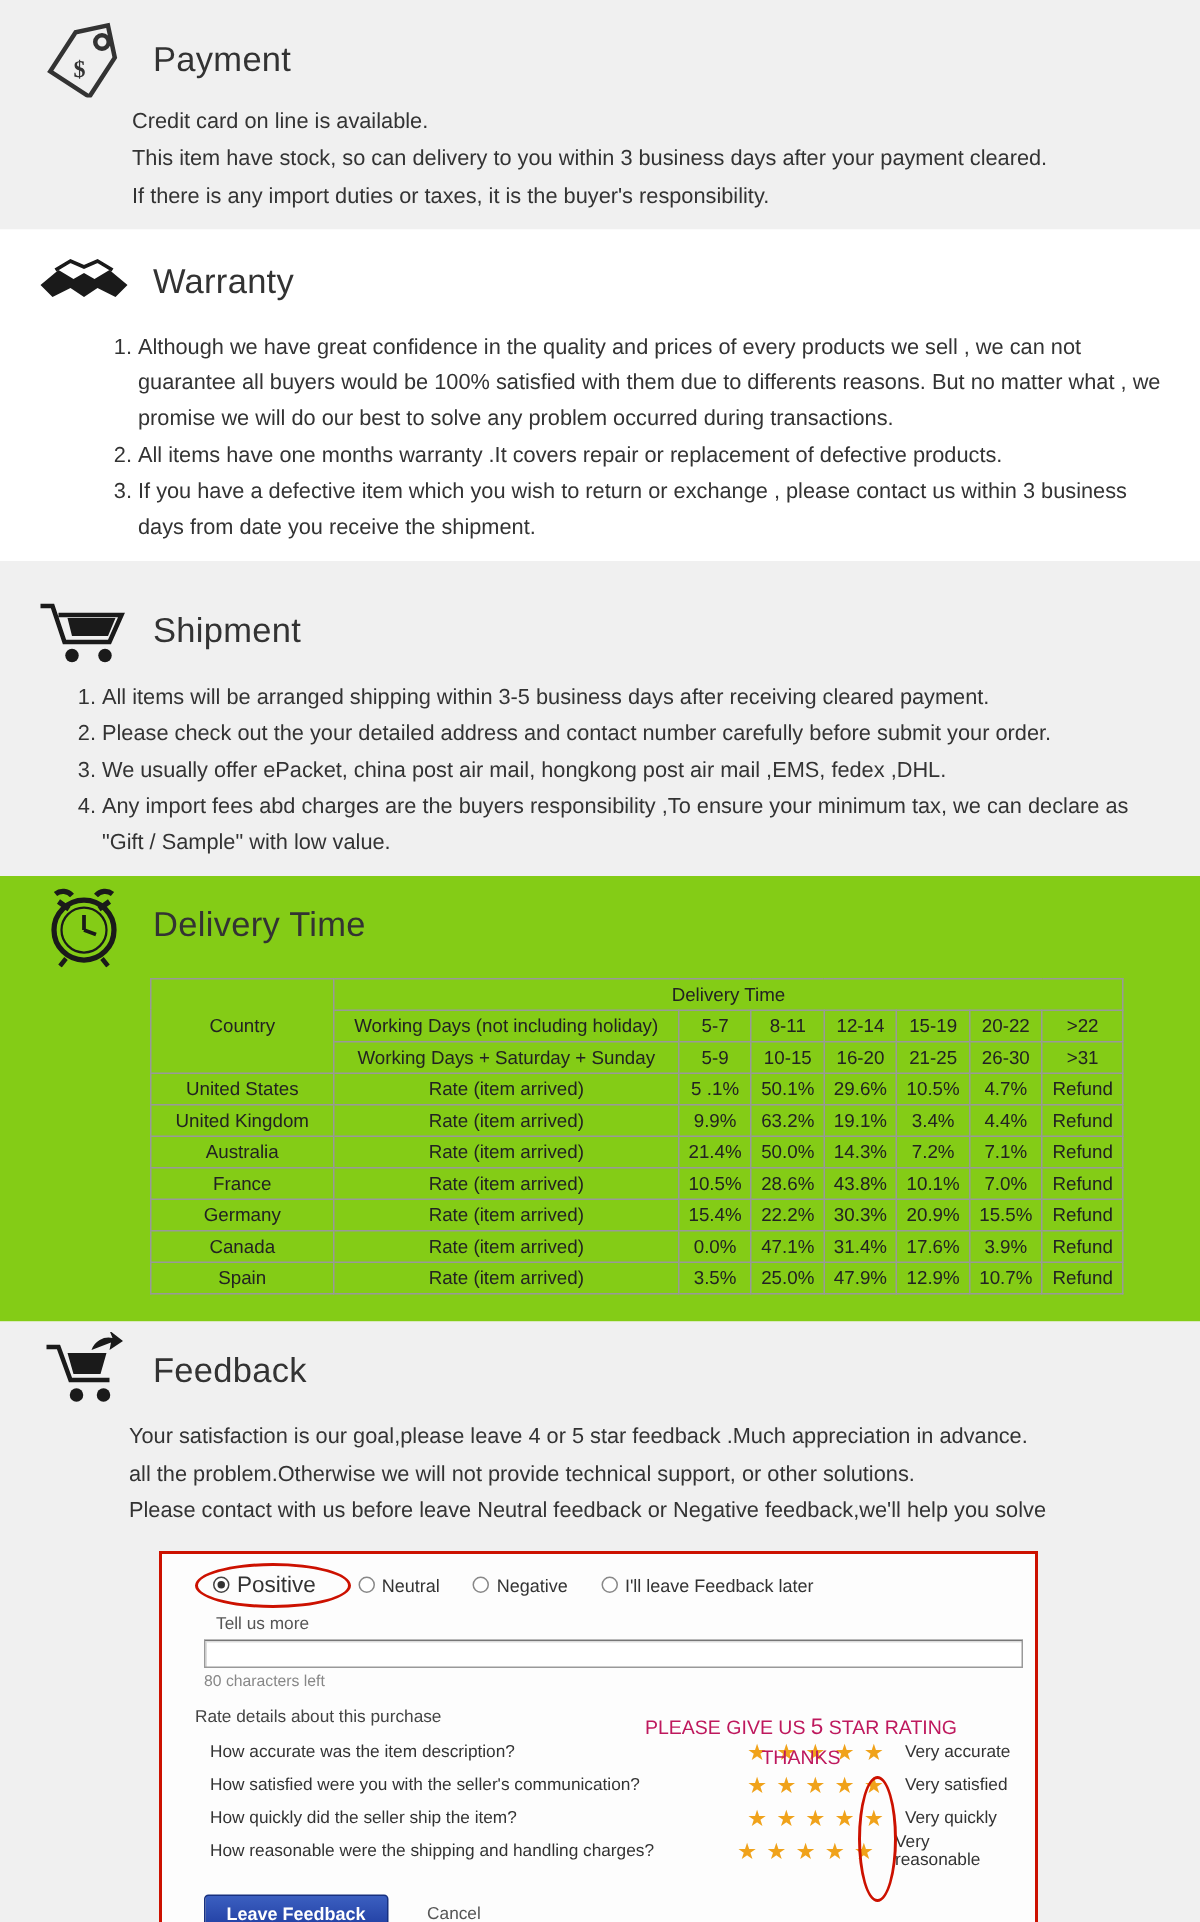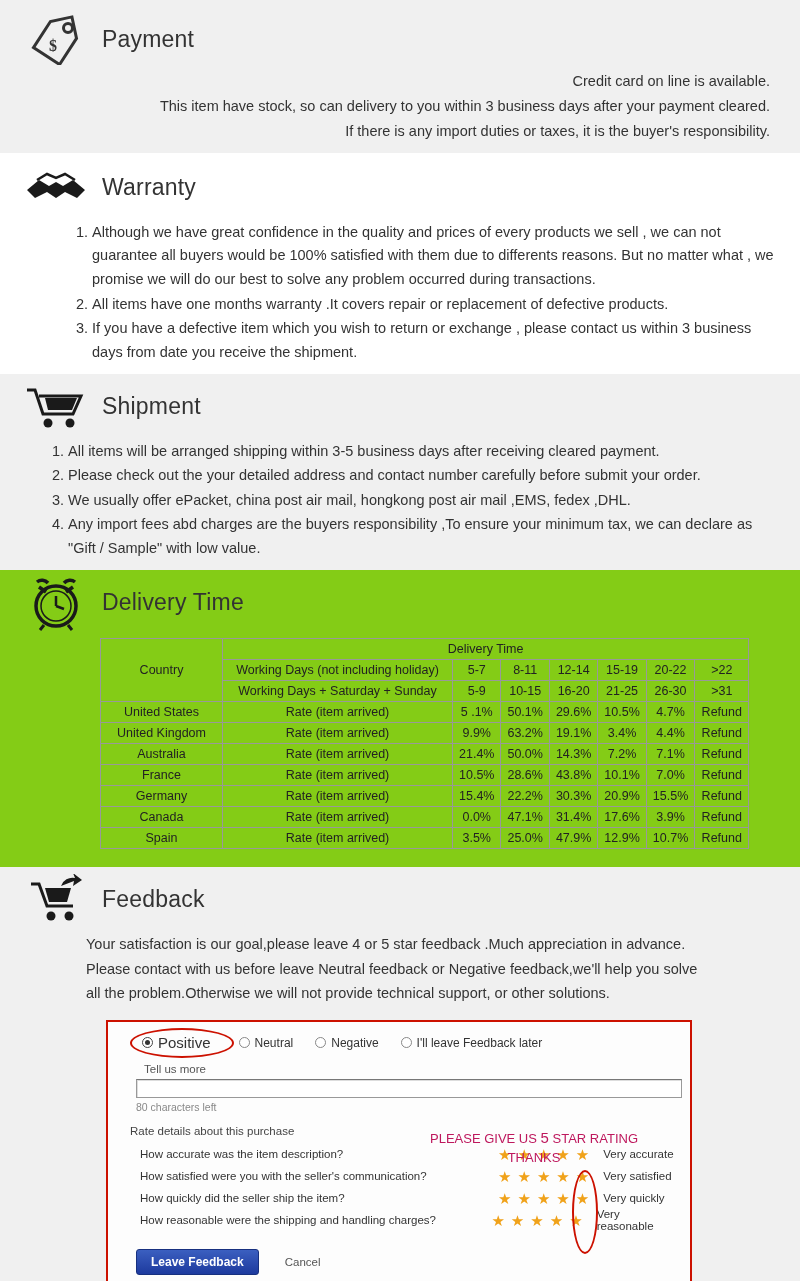--- a/index.html
+++ b/index.html
@@ -8,31 +8,31 @@
     width: 800px;
     background: #ffffff;
     font-family: "Liberation Sans", sans-serif;
     color: #222;
   }
   .page { width: 800px; position: relative; }
 
   .section { padding: 0 0 8px 0; }
   .sec-payment { background: #f0f0f0; padding-top: 10px; }
   .sec-warranty { background: #ffffff; padding-top: 6px; }
-  .sec-shipment { background: #f0f0f0; padding-top: 4px; }
+  .sec-shipment { background: #f0f0f0; padding-top: 18px; }
   .sec-delivery { background: #84cc16; padding-top: 4px; }
   .sec-feedback { background: #f0f0f0; padding-top: 4px; padding-bottom: 20px; }
 
   .head-row { display: flex; align-items: center; gap: 14px; padding-left: 24px; }
   .head-icon { width: 64px; height: 58px; flex: 0 0 64px; display: flex; align-items: center; justify-content: center; }
   .head-title { font-size: 23px; color: #333; font-weight: 400; letter-spacing: .2px; }
 
   .body-text { font-size: 14.5px; line-height: 1.65; color: #333; }
   .p-payment { padding: 2px 30px 0 88px; }
-  .p-payment div { margin: 0 0 1px 0; text-align: right; }
+  .p-payment div { margin: 0 0 1px 0; }
 
   ol.list { margin: 4px 26px 0 70px; padding-left: 22px; }
   ol.list li { font-size: 14.5px; line-height: 1.63; color: #333; margin-bottom: 1px; }
 
   ol.list-ship { margin: 4px 26px 0 46px; padding-left: 22px; }
 
   
   .table-wrap { padding: 6px 0 10px 100px; }
   table.delivery { border-collapse: collapse; font-size: 12.5px; color: #222; }
   table.delivery td, table.delivery th {
@@ -296,22 +296,22 @@
           <path d="M18 14 L44 14 L40 28 L22 28 Z" fill="#1a1a1a"></path>
           <circle cx="24" cy="42" r="4.5" fill="#1a1a1a"></circle>
           <circle cx="42" cy="42" r="4.5" fill="#1a1a1a"></circle>
           <path d="M34 12 a12 12 0 0 1 14 -8 l-2 -5 l9 7 l-9 6 l1 -5" fill="#1a1a1a"></path>
         </svg>
       </div>
       <div class="head-title">Feedback</div>
     </div>
     <div class="body-text p-feedback">
       <div>Your satisfaction is our goal,please leave 4 or 5 star feedback .Much appreciation in advance.</div>
+      <div>all the problem.Otherwise we will not provide technical support, or other solutions.</div>
       <div>Please contact with us before leave Neutral feedback or Negative feedback,we'll help you solve</div>
-      <div>all the problem.Otherwise we will not provide technical support, or other solutions.</div>
     </div>
 
     <div class="fb-box">
 
 
       <div class="fb-radio-row">
         <label class="opt positive">
           <span class="ellipse-pos"></span>
           <span class="radio sel"></span>
           <span>Positive</span>

